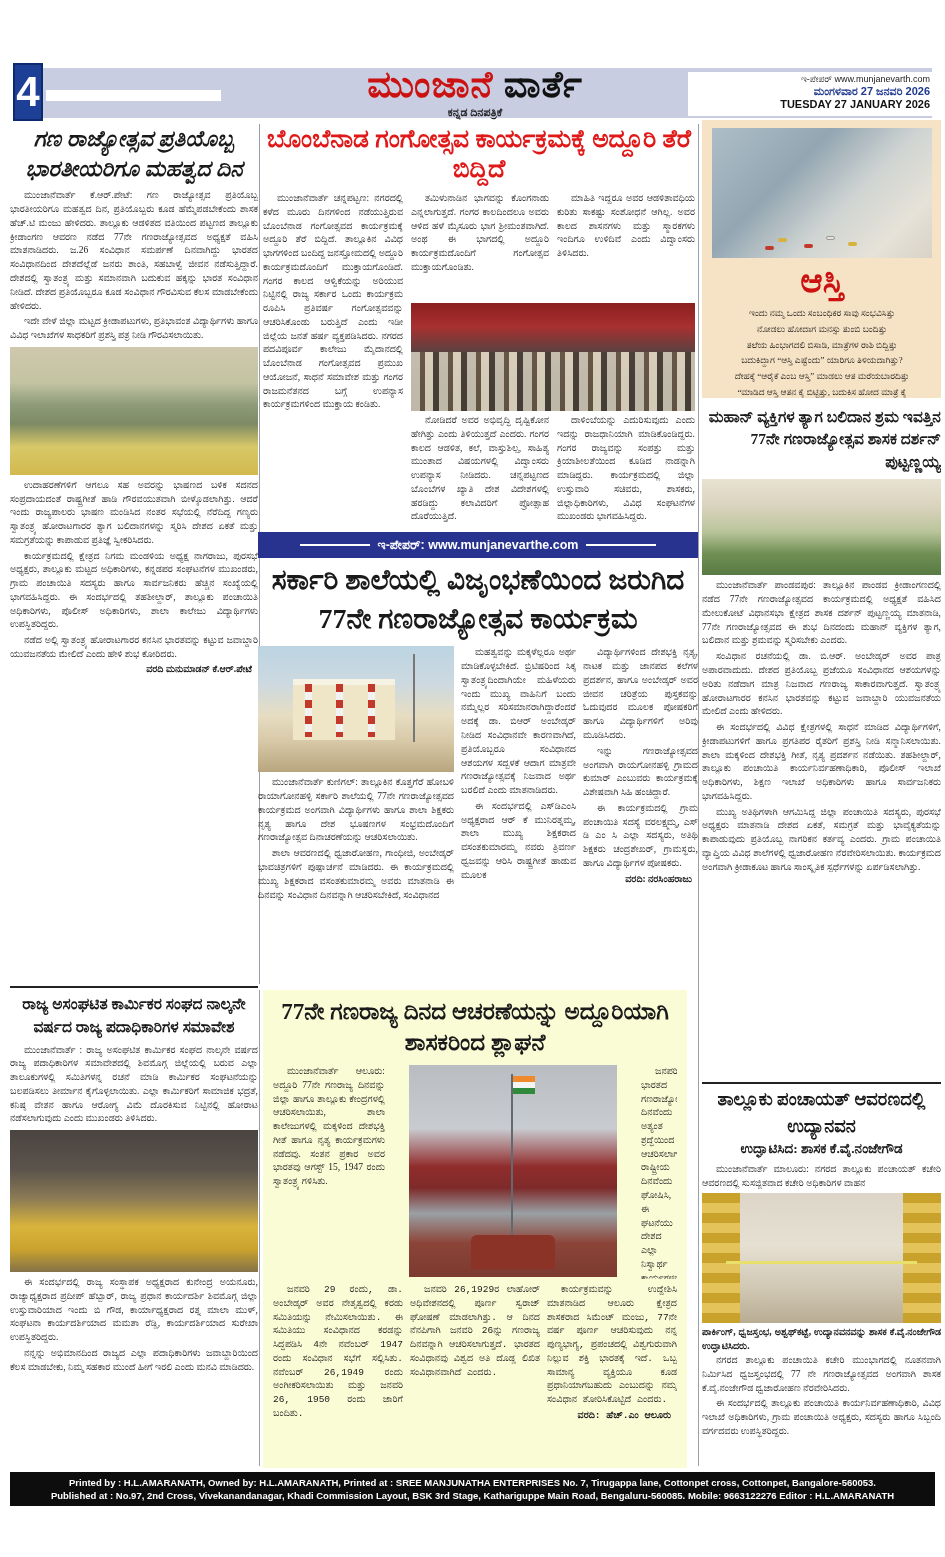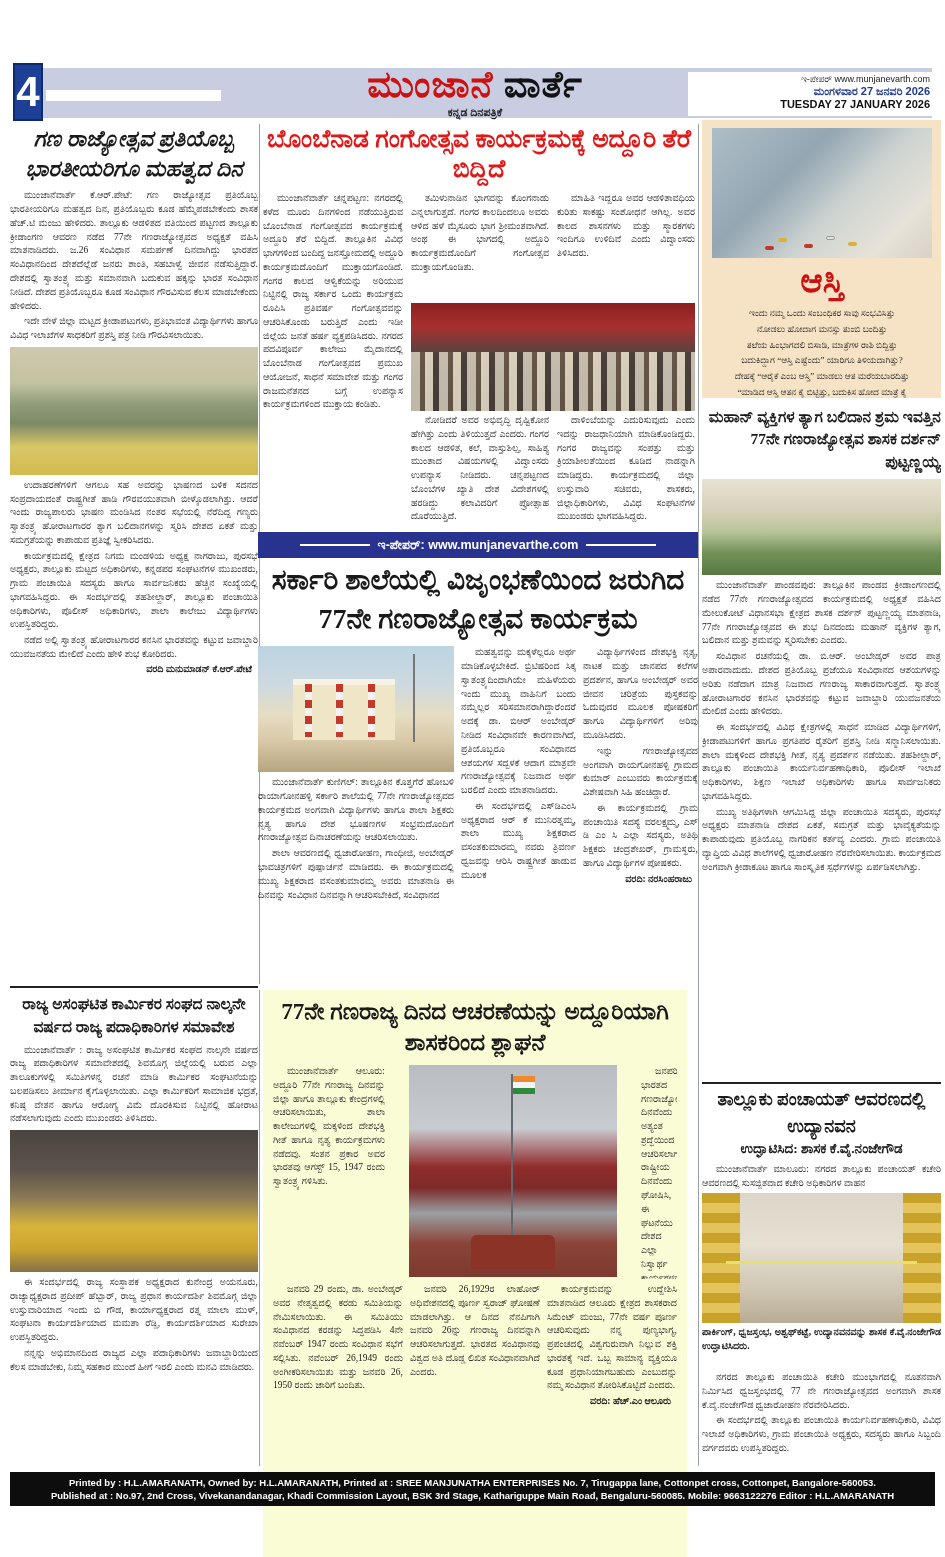--- a/index.html
+++ b/index.html
@@ -87,21 +87,21 @@
   .c-row { display:flex; gap:7px; }
   .c-photo-col { width:196px; }
   .c-col { flex:1; }
 
   .y-box { background:#fafcd6; padding:6px 10px; }
   .y-row1 { display:flex; gap:24px; }
   .y-c1 { width:112px; }
   .y-photo { width:208px; }
   .y-c3 { flex:1; }
   .y-row2 { display:flex; gap:7px; margin-top:4px; }
-  .y-row2 > div { flex:1; }
+  .y-row2 > div { flex:1;font-family:Liberation Mono, monospace; }
 
   .poem-box { background:#f6e2c4; padding:8px 9px; }
   .poem-title { font-size:34px; font-weight:bold; color:#cc1111; text-align:center; margin:4px 0 5px; }
   .poem-line { font-size:9px; text-align:center; line-height:1.75; }
 
   
   .footer { left:10px; top:1472px; width:925px; height:34px; background:#0d0d0d; color:#fff;
             font-family:"Liberation Sans",sans-serif; font-size:9.5px; font-weight:bold;
             text-align:center; display:flex; flex-direction:column; justify-content:center; gap:2px; }
 </style>
@@ -241,21 +241,21 @@
   <div class="body-txt">
     <p>ಮುಂಜಾನೆವಾರ್ತೆ : ರಾಜ್ಯ ಅಸಂಘಟಿತ ಕಾರ್ಮಿಕರ ಸಂಘದ ನಾಲ್ಕನೇ ವರ್ಷದ ರಾಜ್ಯ ಪದಾಧಿಕಾರಿಗಳ ಸಮಾವೇಶದಲ್ಲಿ ಶಿವಮೊಗ್ಗ ಜಿಲ್ಲೆಯಲ್ಲಿ ಬರುವ ಎಲ್ಲಾ ತಾಲೂಕುಗಳಲ್ಲಿ ಸಮಿತಿಗಳನ್ನ ರಚನೆ ಮಾಡಿ ಕಾರ್ಮಿಕರ ಸಂಘಟನೆಯನ್ನು ಬಲಪಡಿಸಲು ತೀರ್ಮಾನ ಕೈಗೊಳ್ಳಲಾಯಿತು. ಎಲ್ಲಾ ಕಾರ್ಮಿಕರಿಗೆ ಸಾಮಾಜಿಕ ಭದ್ರತೆ, ಕನಿಷ್ಠ ವೇತನ ಹಾಗೂ ಆರೋಗ್ಯ ವಿಮೆ ದೊರಕಿಸುವ ನಿಟ್ಟಿನಲ್ಲಿ ಹೋರಾಟ ನಡೆಸಲಾಗುವುದು ಎಂದು ಮುಖಂಡರು ತಿಳಿಸಿದರು.</p>
   </div>
   <div class="photo ph-a2" style="margin:4px 0;"></div>
   <div class="body-txt">
     <p>ಈ ಸಂದರ್ಭದಲ್ಲಿ ರಾಜ್ಯ ಸಂಸ್ಥಾಪಕ ಅಧ್ಯಕ್ಷರಾದ ಕುನೇಂದ್ರ ಅಯನೂರು, ರಾಜ್ಯಾಧ್ಯಕ್ಷರಾದ ಪ್ರದೀಪ್ ಹೆಬ್ಬಾರ್, ರಾಜ್ಯ ಪ್ರಧಾನ ಕಾರ್ಯದರ್ಶಿ ಶಿವಮೊಗ್ಗ ಜಿಲ್ಲಾ ಉಸ್ತುವಾರಿಯಾದ ಇಂದು ಬಿ ಗೌಡ, ಕಾರ್ಯಾಧ್ಯಕ್ಷರಾದ ರತ್ನ ಮಾಲಾ ಮುಳ್, ಸಂಘಟನಾ ಕಾರ್ಯದರ್ಶಿಯಾದ ಮಮತಾ ರೆಡ್ಡಿ, ಕಾರ್ಯದರ್ಶಿಯಾದ ಸುರೇಖಾ ಉಪಸ್ಥಿತರಿದ್ದರು.</p>
     <p>ನನ್ನನ್ನು ಅಭಿಮಾನದಿಂದ ರಾಜ್ಯದ ಎಲ್ಲಾ ಪದಾಧಿಕಾರಿಗಳು ಜವಾಬ್ದಾರಿಯಿಂದ ಕೆಲಸ ಮಾಡಬೇಕು, ನಿಮ್ಮ ಸಹಕಾರ ಮುಂದೆ ಹೀಗೆ ಇರಲಿ ಎಂದು ಮನವಿ ಮಾಡಿದರು.</p>
   </div>
 </div>
 
-<div class="abs article y-box" style="left:263px; top:990px; width:424px; height:568px;">
+<div class="abs article y-box" style="left:263px; top:990px; width:424px; height:478px;">
   <div class="hl-y">77ನೇ ಗಣರಾಜ್ಯ ದಿನದ ಆಚರಣೆಯನ್ನು ಅದ್ದೂರಿಯಾಗಿ ಶಾಸಕರಿಂದ ಶ್ಲಾಘನೆ</div>
   <div class="y-row1">
     <div class="y-c1 body-txt" style="overflow:hidden; height:214px;">
       <p>ಮುಂಜಾನೆವಾರ್ತೆ ಆಲೂರು: ಅದ್ದೂರಿ 77ನೇ ಗಣರಾಜ್ಯ ದಿನವನ್ನು ಜಿಲ್ಲಾ ಹಾಗೂ ತಾಲ್ಲೂಕು ಕೇಂದ್ರಗಳಲ್ಲಿ ಆಚರಿಸಲಾಯಿತು, ಶಾಲಾ ಕಾಲೇಜುಗಳಲ್ಲಿ ಮಕ್ಕಳಿಂದ ದೇಶಭಕ್ತಿ ಗೀತೆ ಹಾಗೂ ನೃತ್ಯ ಕಾರ್ಯಕ್ರಮಗಳು ನಡೆದವು. ಸಂತನ ಪ್ರಕಾರ ಅವರ ಭಾರತವು ಆಗಸ್ಟ್ 15, 1947 ರಂದು ಸ್ವಾತಂತ್ರ್ಯ ಗಳಿಸಿತು.</p>
     </div>
     <div class="y-photo photo ph-y">
       <div class="pole"></div>
         <div class="flag-s"></div>
         <div class="flag-w"></div>
         <div class="flag-g"></div>
@@ -284,21 +284,21 @@
   <div class="hl-d2-sub">ಉದ್ಘಾಟಿಸಿದ: ಶಾಸಕ ಕೆ.ವೈ.ನಂಜೇಗೌಡ</div>
   <div class="body-txt">
     <p>ಮುಂಜಾನೆವಾರ್ತೆ ಮಾಲೂರು: ನಗರದ ತಾಲ್ಲೂಕು ಪಂಚಾಯತ್ ಕಚೇರಿ ಆವರಣದಲ್ಲಿ ಸುಸಜ್ಜಿತವಾದ ಕಚೇರಿ ಅಧಿಕಾರಿಗಳ ವಾಹನ</p>
   </div>
   <div class="photo ph-d2" style="margin:3px 0;">
     <div class="gold" style="left:0;"></div>
       <div class="gold" style="right:0;"></div>
       <div class="ribbon"></div>
   </div>
   <div class="caption">ಪಾರ್ಕಿಂಗ್, ಧ್ವಜಸ್ತಂಭ, ಅಶ್ವಥ್‌ಕಟ್ಟೆ, ಉದ್ಯಾನವನವನ್ನು ಶಾಸಕ ಕೆ.ವೈ.ನಂಜೇಗೌಡ ಉದ್ಘಾಟಿಸಿದರು.</div>
-  <div class="body-txt" style="margin-top:18px;">
+  <div class="body-txt" style="margin-top:1px;">
     <p>ನಗರದ ತಾಲ್ಲೂಕು ಪಂಚಾಯಿತಿ ಕಚೇರಿ ಮುಂಭಾಗದಲ್ಲಿ ನೂತನವಾಗಿ ನಿರ್ಮಿಸಿದ ಧ್ವಜಸ್ತಂಭದಲ್ಲಿ 77 ನೇ ಗಣರಾಜ್ಯೋತ್ಸವದ ಅಂಗವಾಗಿ ಶಾಸಕ ಕೆ.ವೈ.ನಂಜೇಗೌಡ ಧ್ವಜಾರೋಹಣ ನೆರವೇರಿಸಿದರು.</p>
     <p>ಈ ಸಂದರ್ಭದಲ್ಲಿ ತಾಲ್ಲೂಕು ಪಂಚಾಯಿತಿ ಕಾರ್ಯನಿರ್ವಹಣಾಧಿಕಾರಿ, ವಿವಿಧ ಇಲಾಖೆ ಅಧಿಕಾರಿಗಳು, ಗ್ರಾಮ ಪಂಚಾಯಿತಿ ಅಧ್ಯಕ್ಷರು, ಸದಸ್ಯರು ಹಾಗೂ ಸಿಬ್ಬಂದಿ ವರ್ಗದವರು ಉಪಸ್ಥಿತರಿದ್ದರು.</p>
   </div>
 </div>
 
 <div class="abs footer">
   <div>Printed by : H.L.AMARANATH, Owned by: H.L.AMARANATH, Printed at : SREE MANJUNATHA ENTERPRISES No. 7, Tirugappa lane, Cottonpet cross, Cottonpet, Bangalore-560053.</div>
   <div>Published at : No.97, 2nd Cross, Vivekanandanagar, Khadi Commission Layout, BSK 3rd Stage, Kathariguppe Main Road, Bengaluru-560085. Mobile: 9663122276 Editor : H.L.AMARANATH</div>
 </div>
 

